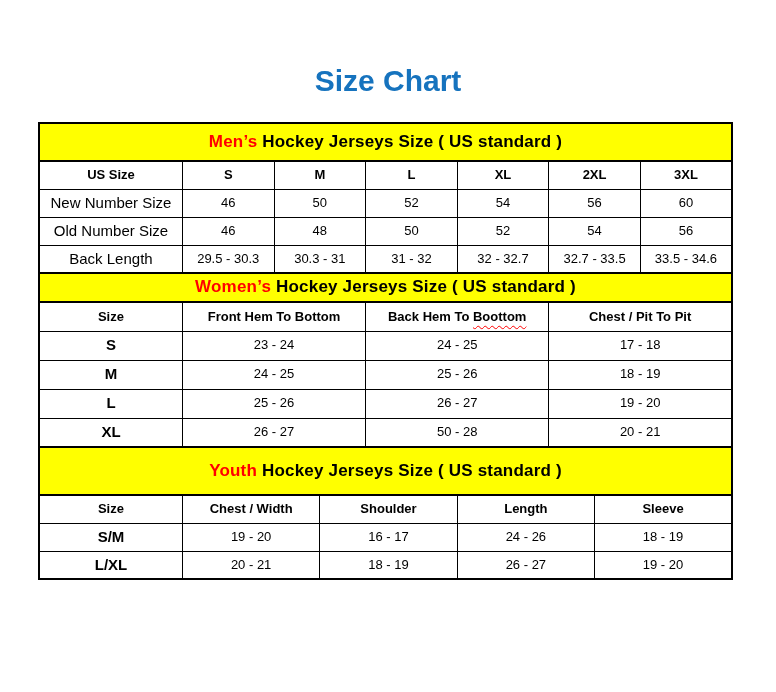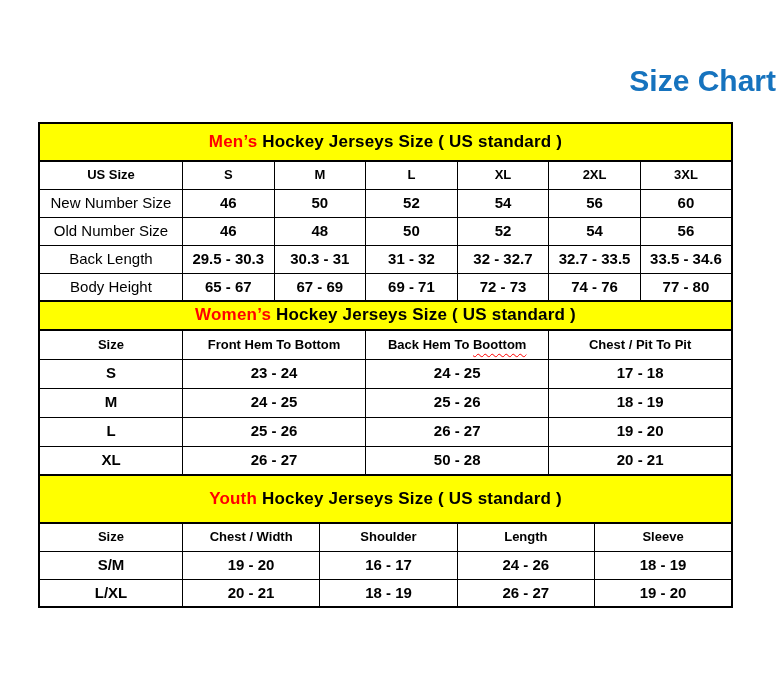--- a/index.html
+++ b/index.html
@@ -11,21 +11,21 @@
     --squiggle:#FF0000;
   }
   *{box-sizing:border-box;}
   html,body{margin:0;padding:0;}
   body{
     width:776px;height:692px;background:#ffffff;overflow:hidden;
     font-family:"Liberation Sans",sans-serif;color:var(--text);
     position:relative;
   }
   .page-title{
-    margin:0;padding-top:64px;text-align:right;
+    margin:0;padding-top:64px;text-align:center;
     font-size:30px;font-weight:bold;color:var(--title-color);
     letter-spacing:0px;
   }
   .chart-area{
     position:absolute;left:38px;top:122px;width:695px;
   }
   table{
     width:100%;border-collapse:collapse;table-layout:fixed;
     border:2px solid var(--border);
     padding-left:32px;
@@ -41,21 +41,21 @@
   td.band{
     height:38px;border:2px solid var(--border);
     background:var(--band-bg);
     font-size:17px;font-weight:bold;letter-spacing:0.2px;
   }
   #youth-table td.band{height:48px;}
   td.band .hl{color:var(--highlight);}
   th.col-header{font-weight:bold;font-size:13px;}
   td.row-label{font-weight:bold;}
   #mens-table td.row-label{font-weight:normal;}
-  td.val{font-weight:bold;font-size:15px;margin-left:20px;}
+  td.val{font-weight:normal;font-size:13px;margin-left:20px;}
   #womens-table td,#womens-table th{height:29px;}
   .squiggle{
     text-decoration:underline;
     text-decoration-style:wavy;
     text-decoration-color:var(--squiggle);
     text-decoration-thickness:1px;
     text-underline-offset:4px;
   }
 </style>
 </head>
@@ -106,29 +106,20 @@
           <td class="val">56</td>
         </tr>
         <tr>
           <td class="row-label">Back Length</td>
           <td class="val">29.5 - 30.3</td>
           <td class="val">30.3 - 31</td>
           <td class="val">31 - 32</td>
           <td class="val">32 - 32.7</td>
           <td class="val">32.7 - 33.5</td>
           <td class="val">33.5 - 34.6</td>
-        </tr>
-        <tr>
-          <td class="row-label">Body Height</td>
-          <td class="val">65 - 67</td>
-          <td class="val">67 - 69</td>
-          <td class="val">69 - 71</td>
-          <td class="val">72 - 73</td>
-          <td class="val">74 - 76</td>
-          <td class="val">77 - 80</td>
         </tr>
       </tbody>
     </table>
     <table id="womens-table">
       <colgroup>
         <col style="width: 20.7%;">
         <col style="width: 26.433%;">
         <col style="width: 26.433%;">
         <col style="width: 26.433%;">
       </colgroup>

